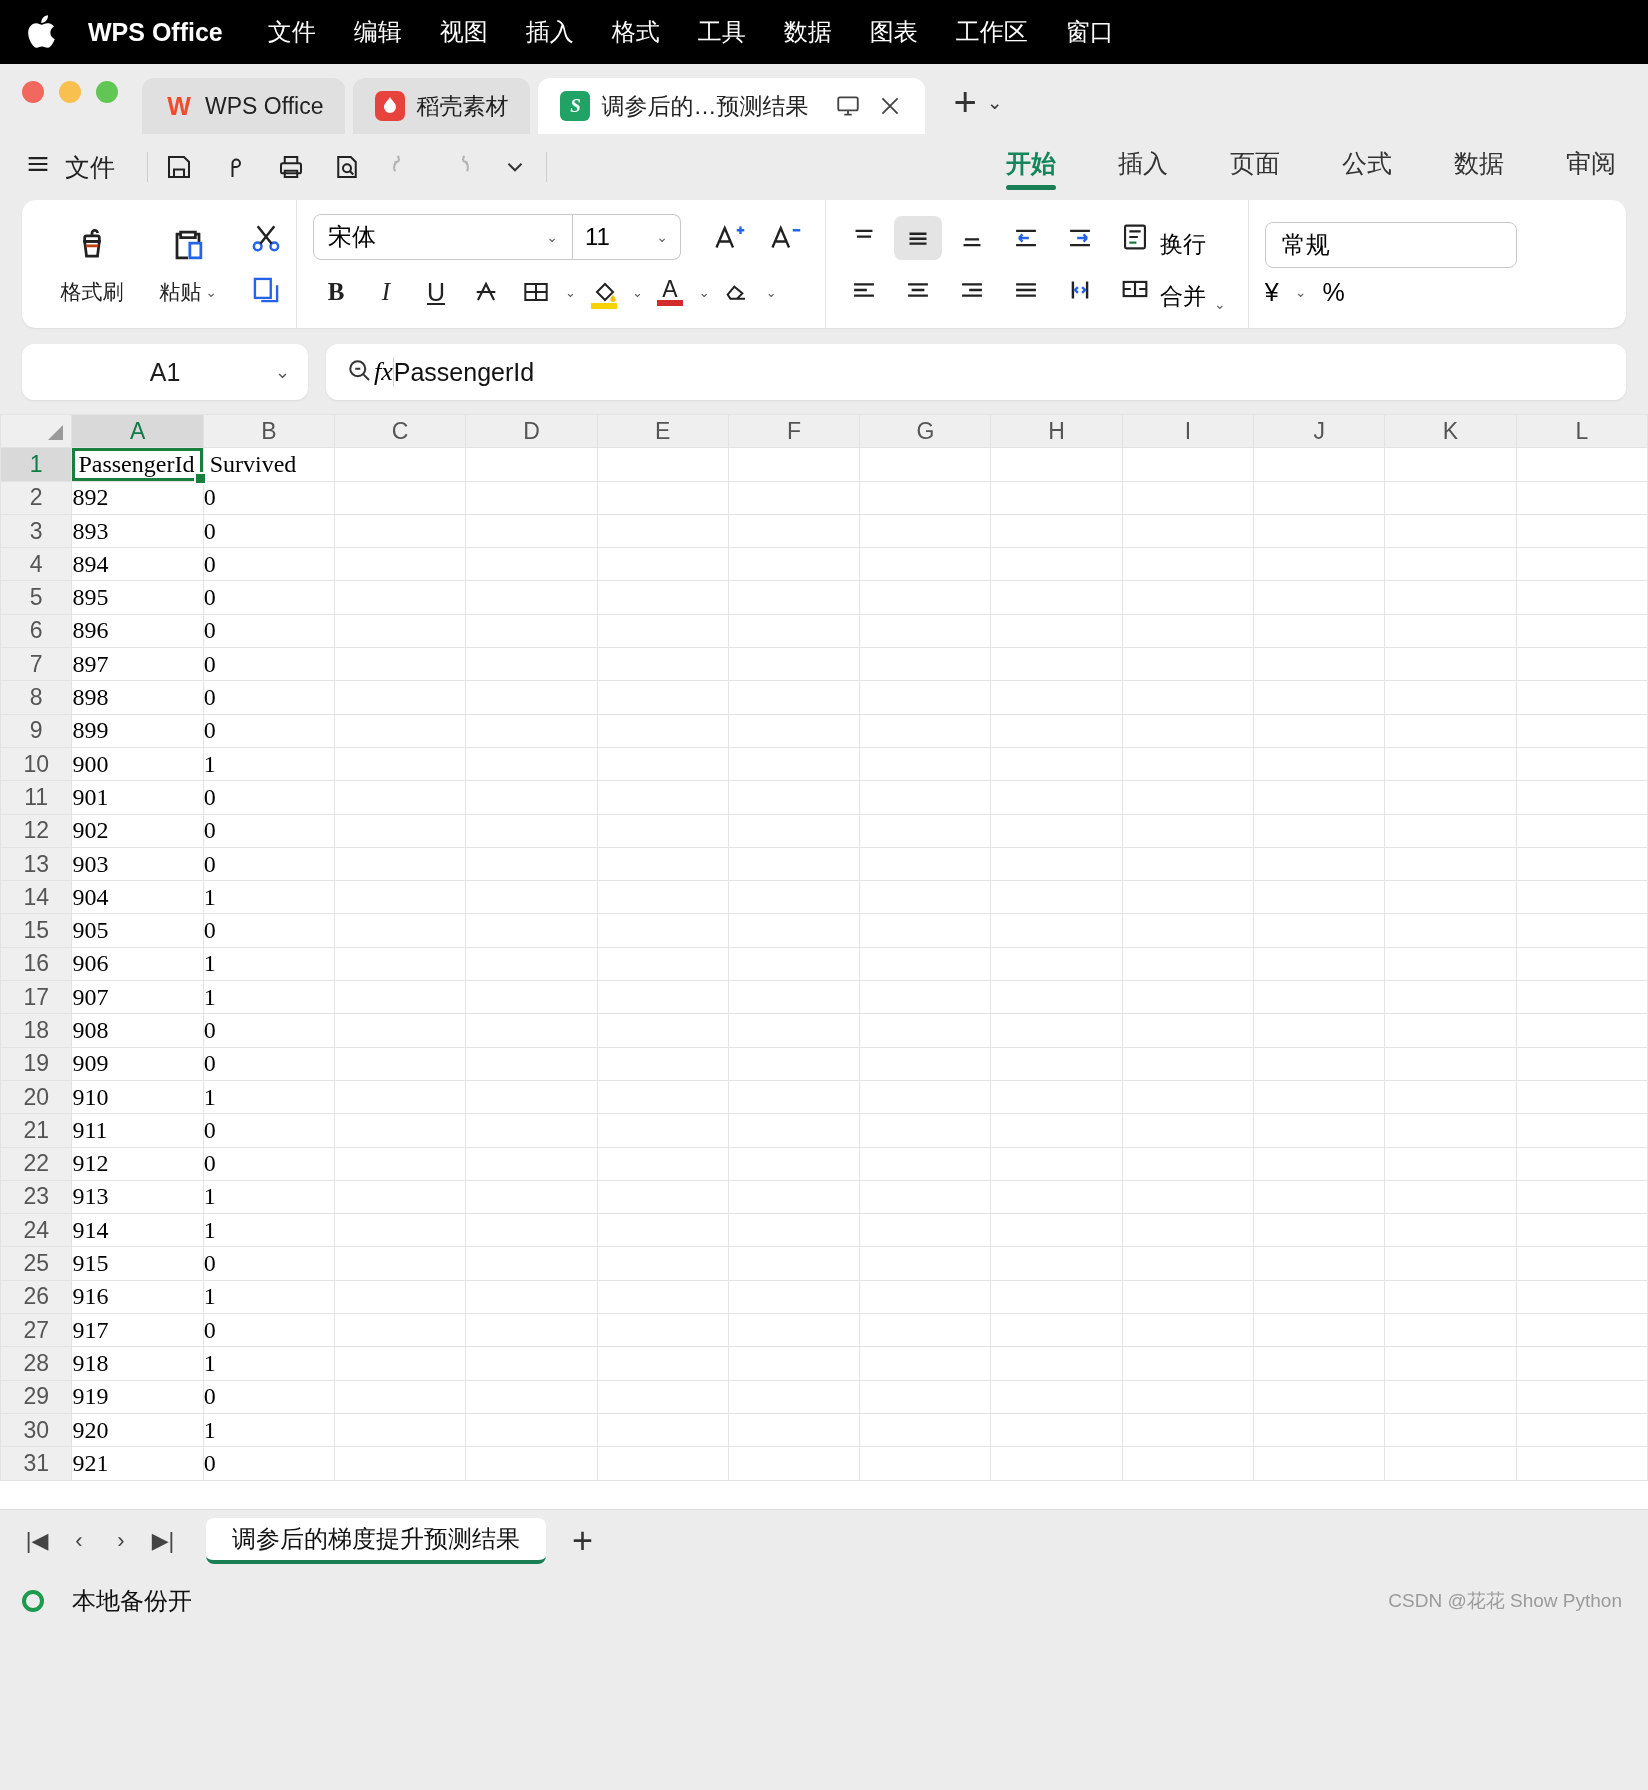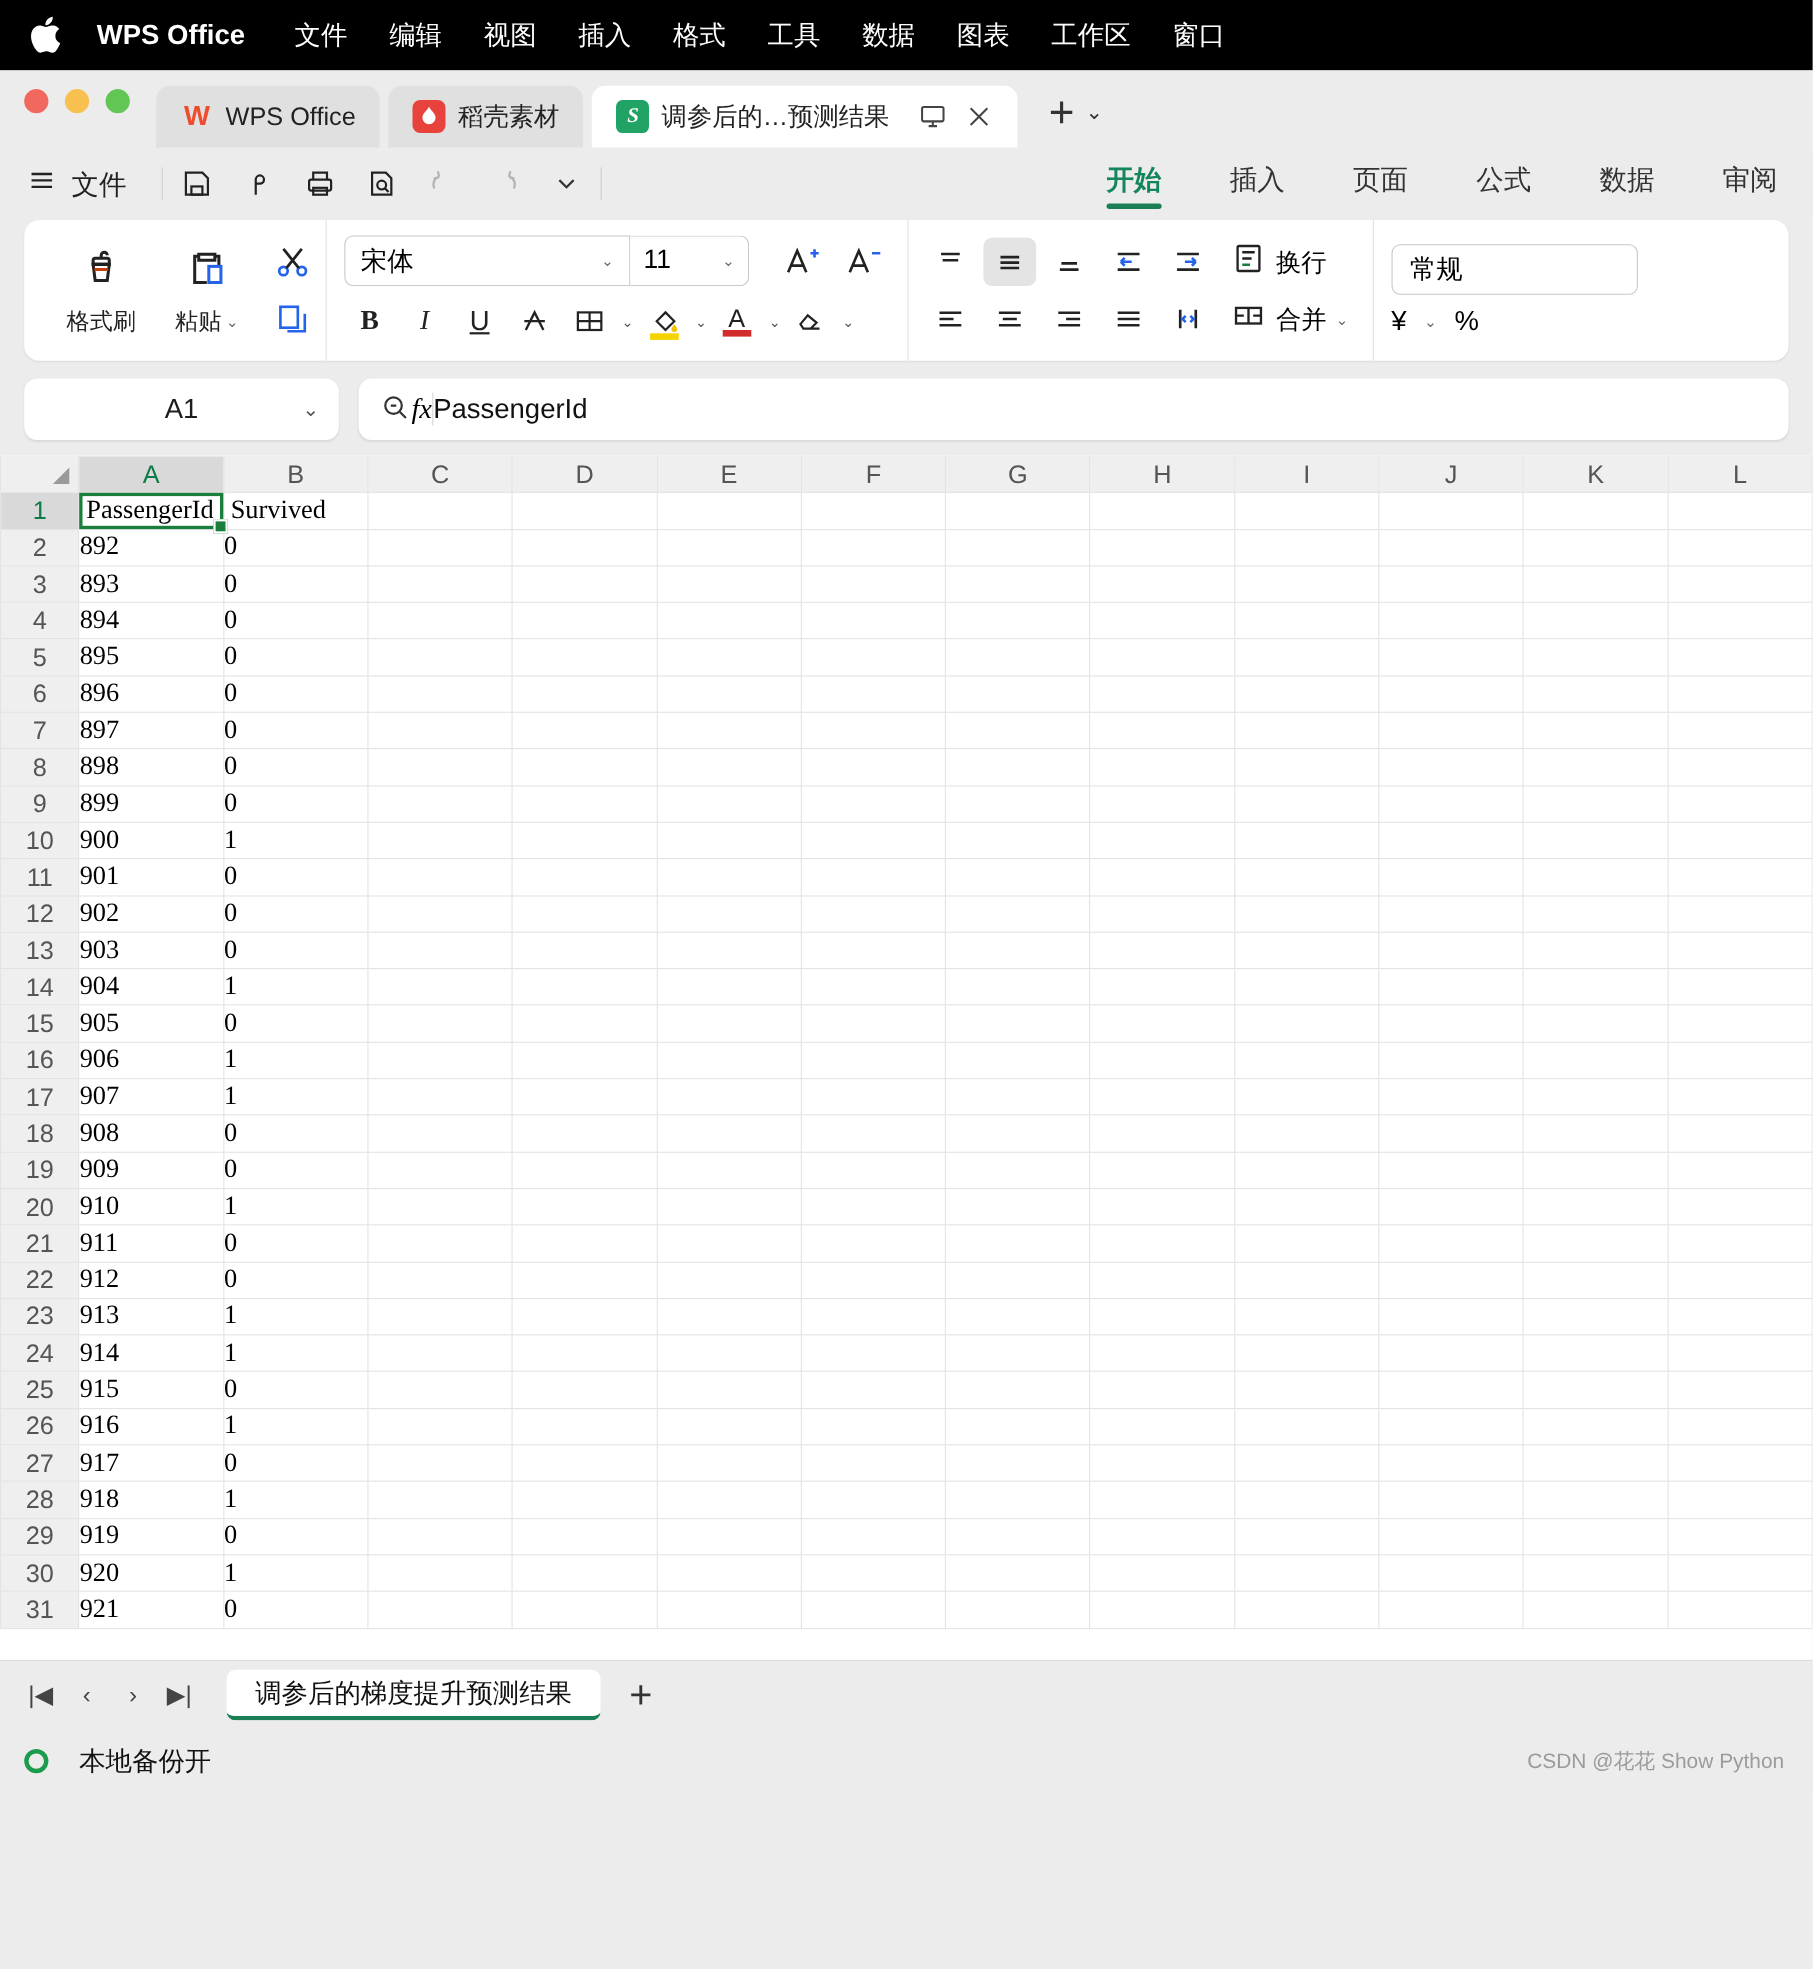--- a/index.html
+++ b/index.html
@@ -101,25 +101,25 @@
   .fbtn { width: 46px; height: 44px; display: flex; align-items: center; justify-content: center; font-size: 25px; color: #222; }
   .fbtn.bold { font-weight: 700; font-family: "Liberation Serif", serif; }
   .fbtn.italic { font-style: italic; font-family: "Liberation Serif", serif; }
   .fbtn.under { text-decoration: underline; }
   .mini-caret { font-size: 13px; color: #555; margin-left: 2px; }
 
   .aligngrp { display: flex; flex-direction: column; gap: 8px; padding: 0 14px; }
   .alignrow { display: flex; align-items: center; gap: 6px; }
   .abtn { width: 48px; height: 44px; display: flex; align-items: center; justify-content: center; border-radius: 8px; }
   .abtn.sel { background: #e4e4e4; }
-  .wrapbtn { display: flex; align-items: center; gap: 8px; font-size: 23px; padding: 0 8px; height: 44px; white-space: nowrap;}
+  .wrapbtn { display: flex; align-items: flex-end; gap: 8px; font-size: 23px; padding: 0 8px; height: 44px; white-space: nowrap;}
 
   .numgrp { display: flex; flex-direction: column; gap: 10px; padding-left: 16px; }
   .numbox {
-    width: 224px; height: 46px; border: 1px solid #c8c8c8; border-radius: 8px;
+    width: 252px; height: 46px; border: 1px solid #c8c8c8; border-radius: 8px;
     display: flex; align-items: center; padding: 0 16px; font-size: 24px; background: #fff;
   }
   .numrow { display: flex; align-items: center; gap: 16px; font-size: 25px; }
 
   
   .fbar { display: flex; align-items: center; gap: 18px; padding: 16px 22px 14px 22px; }
   .namebox {
     width: 286px; height: 56px; background: #fff; border-radius: 12px;
     display: flex; align-items: center; justify-content: center; position: relative;
     font-size: 25px; color: #1d1d1d; box-shadow: 0 1px 2px rgba(0,0,0,.08);

